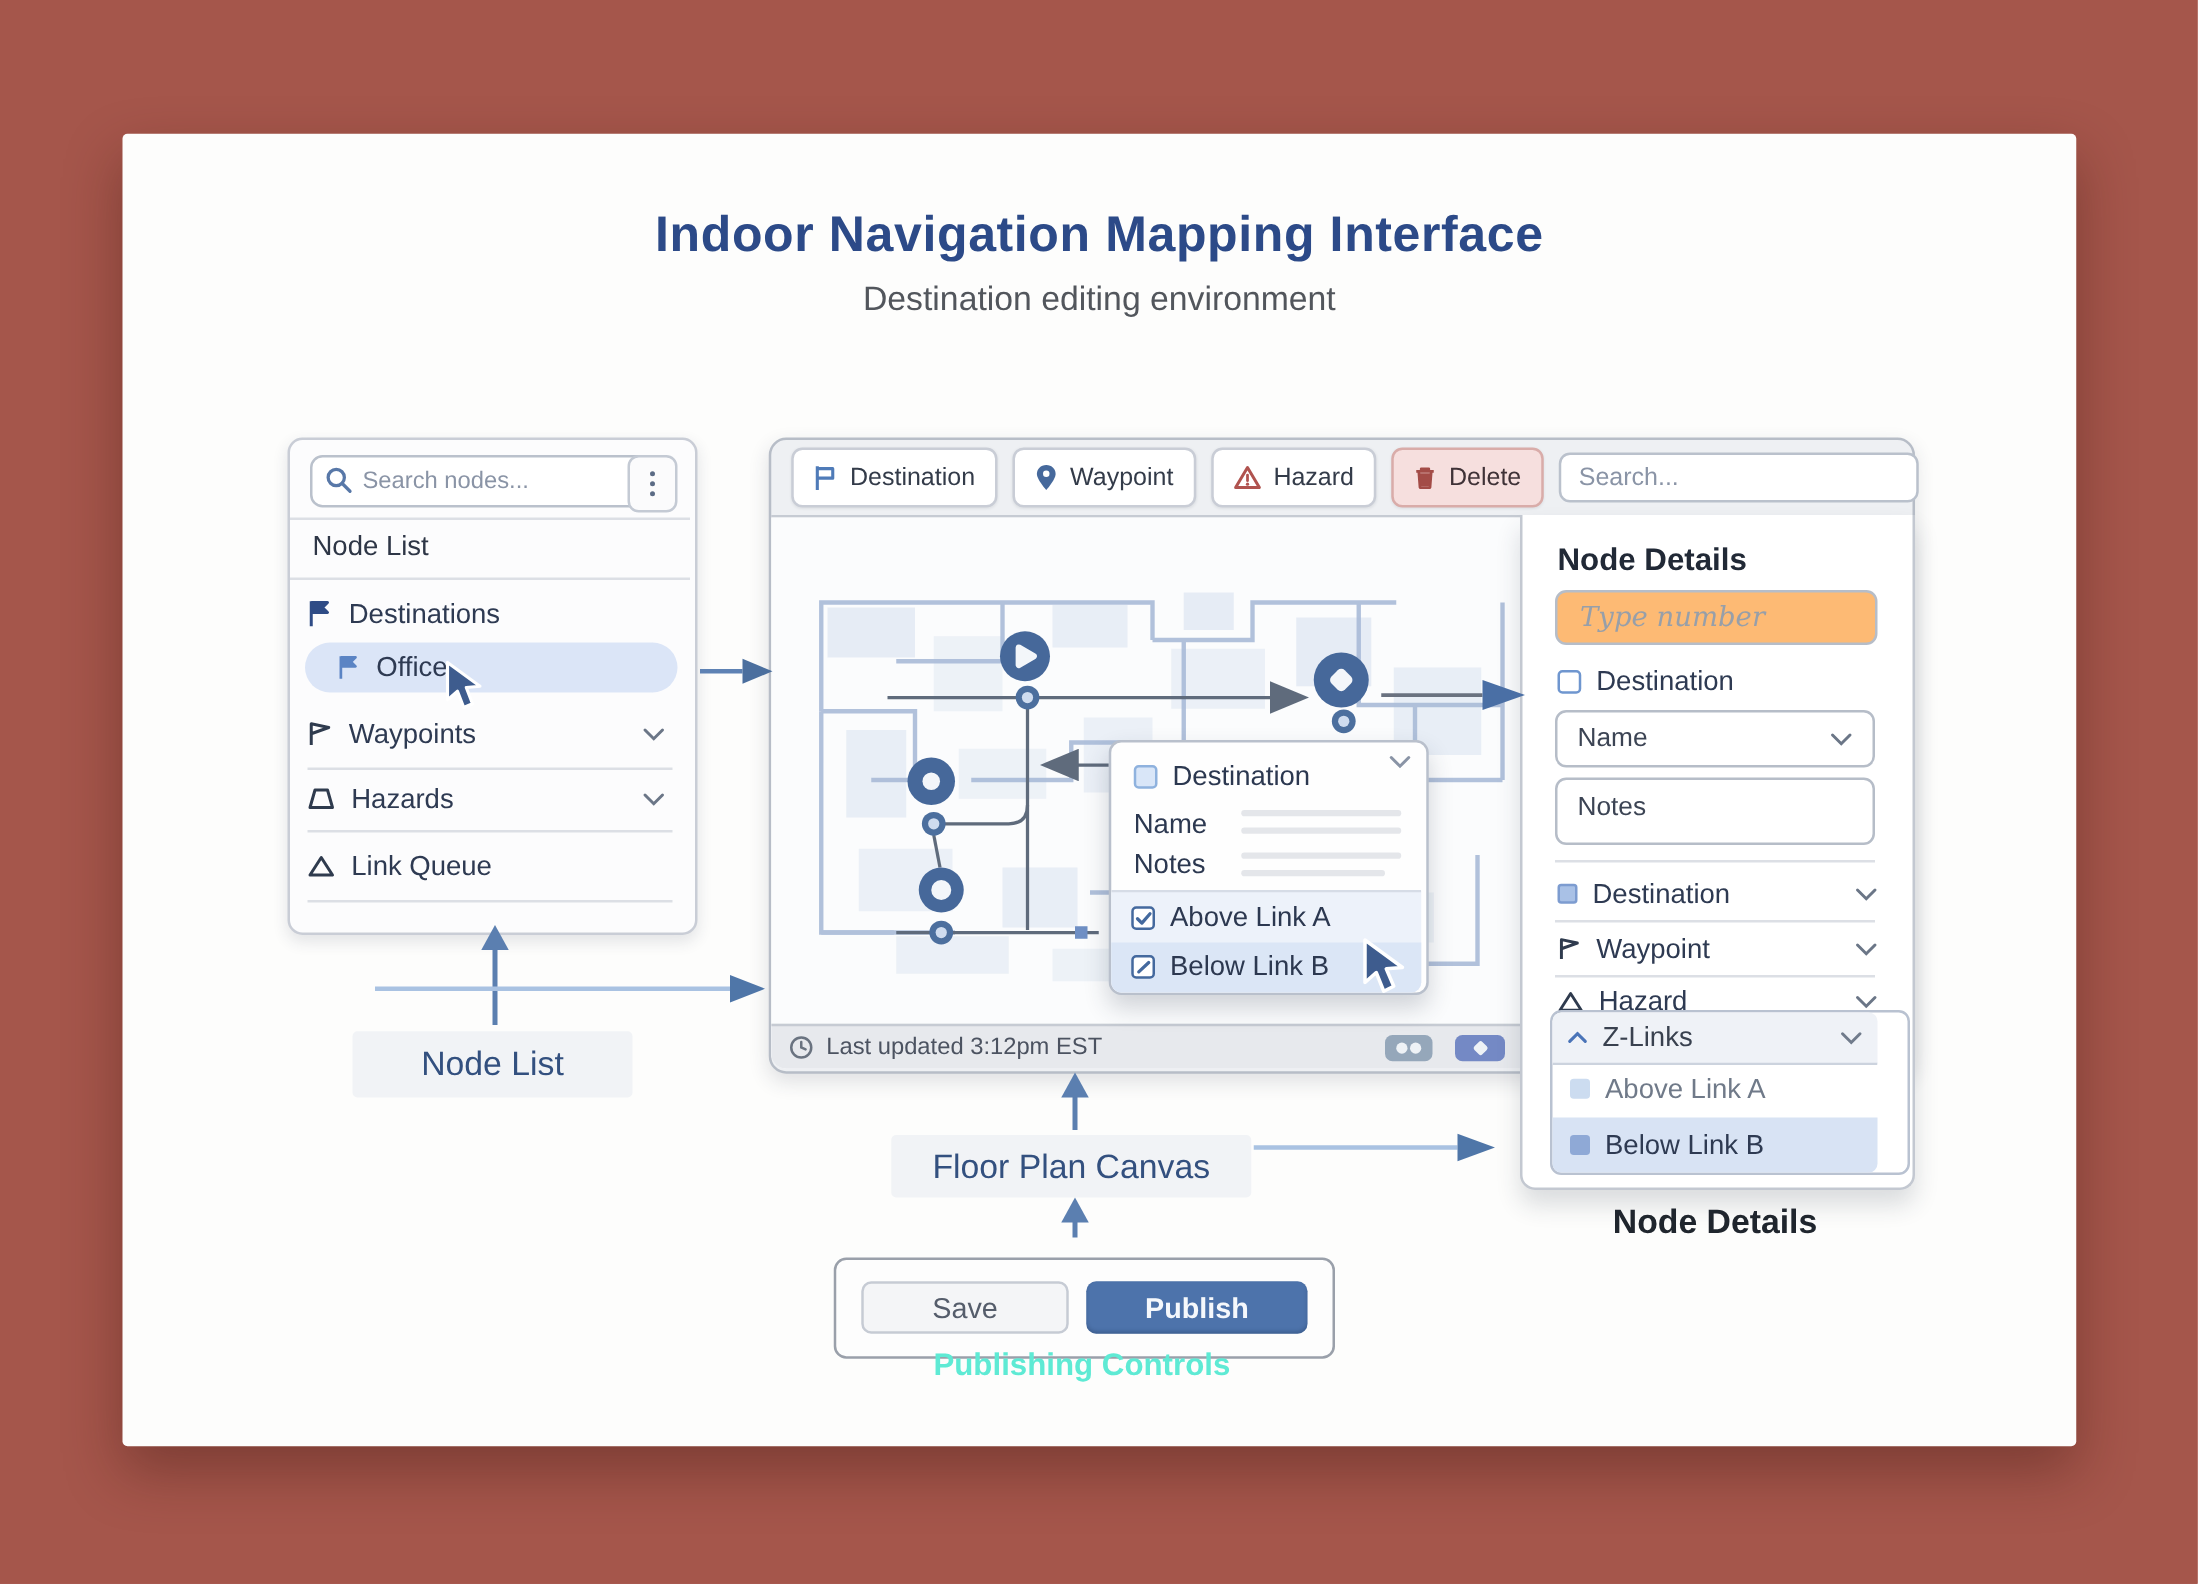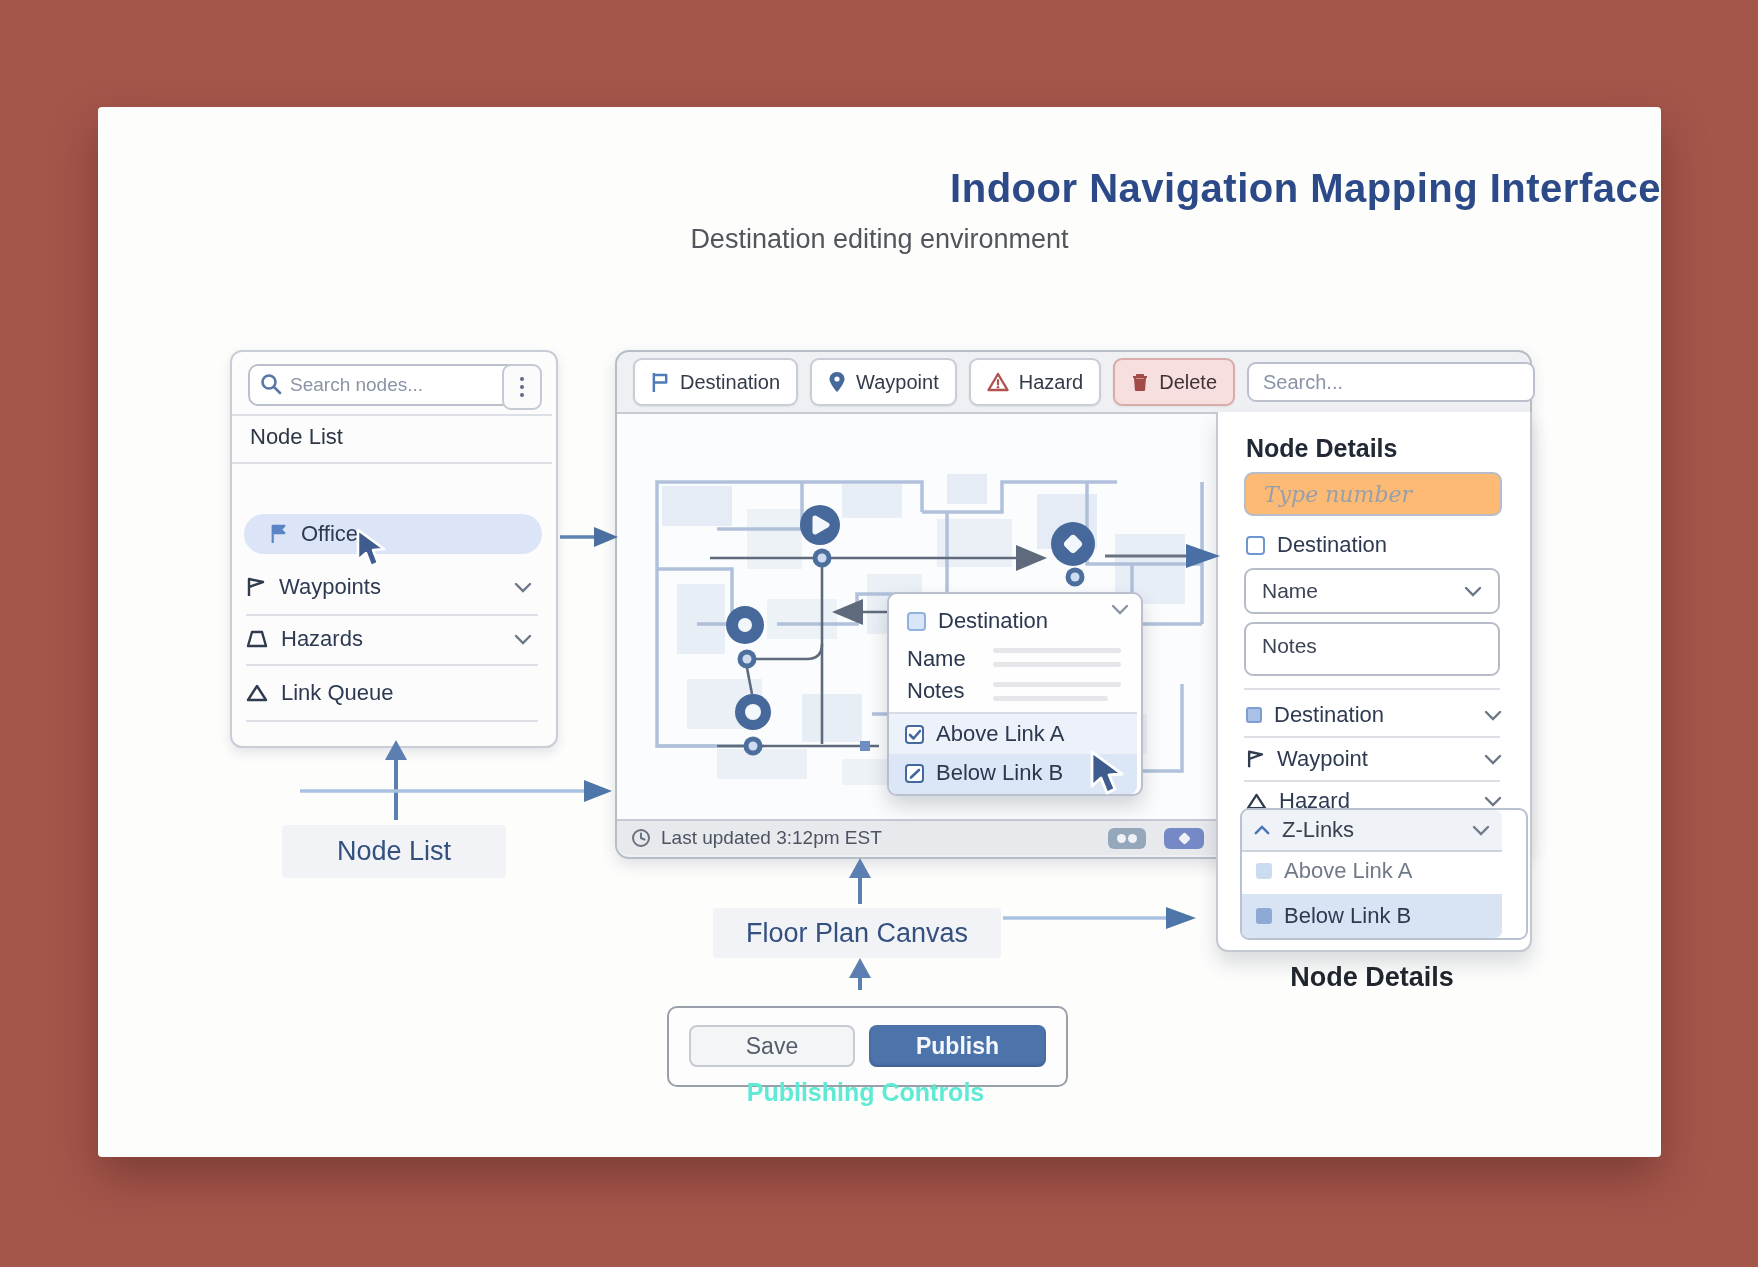--- a/index.html
+++ b/index.html
@@ -1,19 +1,19 @@
 <!DOCTYPE html>
 <html><head>
 <meta charset="utf-8">
 <style>
   html,body{margin:0;padding:0;background:#a5564b;}
   #root{position:relative;width:1758px;height:1267px;background:#a5564b;font-family:"Liberation Sans",sans-serif;overflow:hidden;}
   .abs{position:absolute;}
   .card-bg{left:98px;top:107px;width:1563px;height:1050px;background:#fdfdfc;border-radius:4px;box-shadow:0 20px 45px rgba(60,20,15,.38);}
-  .title{left:98px;top:166px;width:1563px;text-align:right;font-size:40px;font-weight:bold;color:#2c4a88;letter-spacing:.5px;}
+  .title{left:98px;top:166px;width:1563px;text-align:center;font-size:40px;font-weight:bold;color:#2c4a88;letter-spacing:.5px;}
   .subtitle{left:98px;top:224px;width:1563px;text-align:center;font-size:27px;color:#52565c;}
 
   
   .left-panel{left:230px;top:350px;width:324px;height:394px;background:#fcfcfd;border:2px solid #c9cdd6;border-radius:12px;box-shadow:0 5px 12px rgba(40,50,70,.12);}
   .lp-search{left:16px;top:12px;width:238px;height:38px;border:2px solid #bac1cc;border-radius:10px;background:#fff;font-size:19px;color:#5d6878;padding:0 8px 0 40px;outline:none;box-sizing:content-box;}
   .lp-search::placeholder,.tb-search::placeholder{color:#8a94a6;opacity:1;}
   .lp-mag{left:28px;top:21px;}
   .kebab{left:270px;top:12px;width:36px;height:42px;border:2px solid #c4cad4;border-radius:9px;background:#fbfbfc;display:flex;align-items:center;justify-content:center;flex-direction:column;gap:4px;}
   .kebab i{width:4px;height:4px;border-radius:50%;background:#5b6b85;display:block;}
   .hr{height:2px;background:#dcdfe5;}
@@ -107,20 +107,26 @@
     </svg>
     <div class="abs kebab">
         <i></i>
         <i></i>
         <i></i>
       </div>
     <div class="abs hr lp-hr1"></div>
     <div class="abs lp-header">Node List</div>
     <div class="abs hr lp-hr2"></div>
 
+    <div class="abs lp-row" style="top:120px;">
+      <svg width="20" height="22" viewBox="0 0 20 22">
+        <path d="M3,1 V21 M3,2 H16 L12,6 L16,10 H3" fill="#2f4c86" stroke="#2f4c86" stroke-width="2.4" stroke-linejoin="round"></path>
+      </svg>
+      <span>Destinations</span>
+    </div>
 
     <div class="abs office-pill">
       <svg width="18" height="20" viewBox="0 0 20 22">
         <path d="M3,1 V21 M3,2 H16 L12,6 L16,10 H3" fill="#5b84c4" stroke="#5b84c4" stroke-width="2.4" stroke-linejoin="round"></path>
       </svg>
       <span>Office</span>
     </div>
 
     <div class="abs lp-row" style="top:216px;">
       <svg width="20" height="22" viewBox="0 0 20 22">

